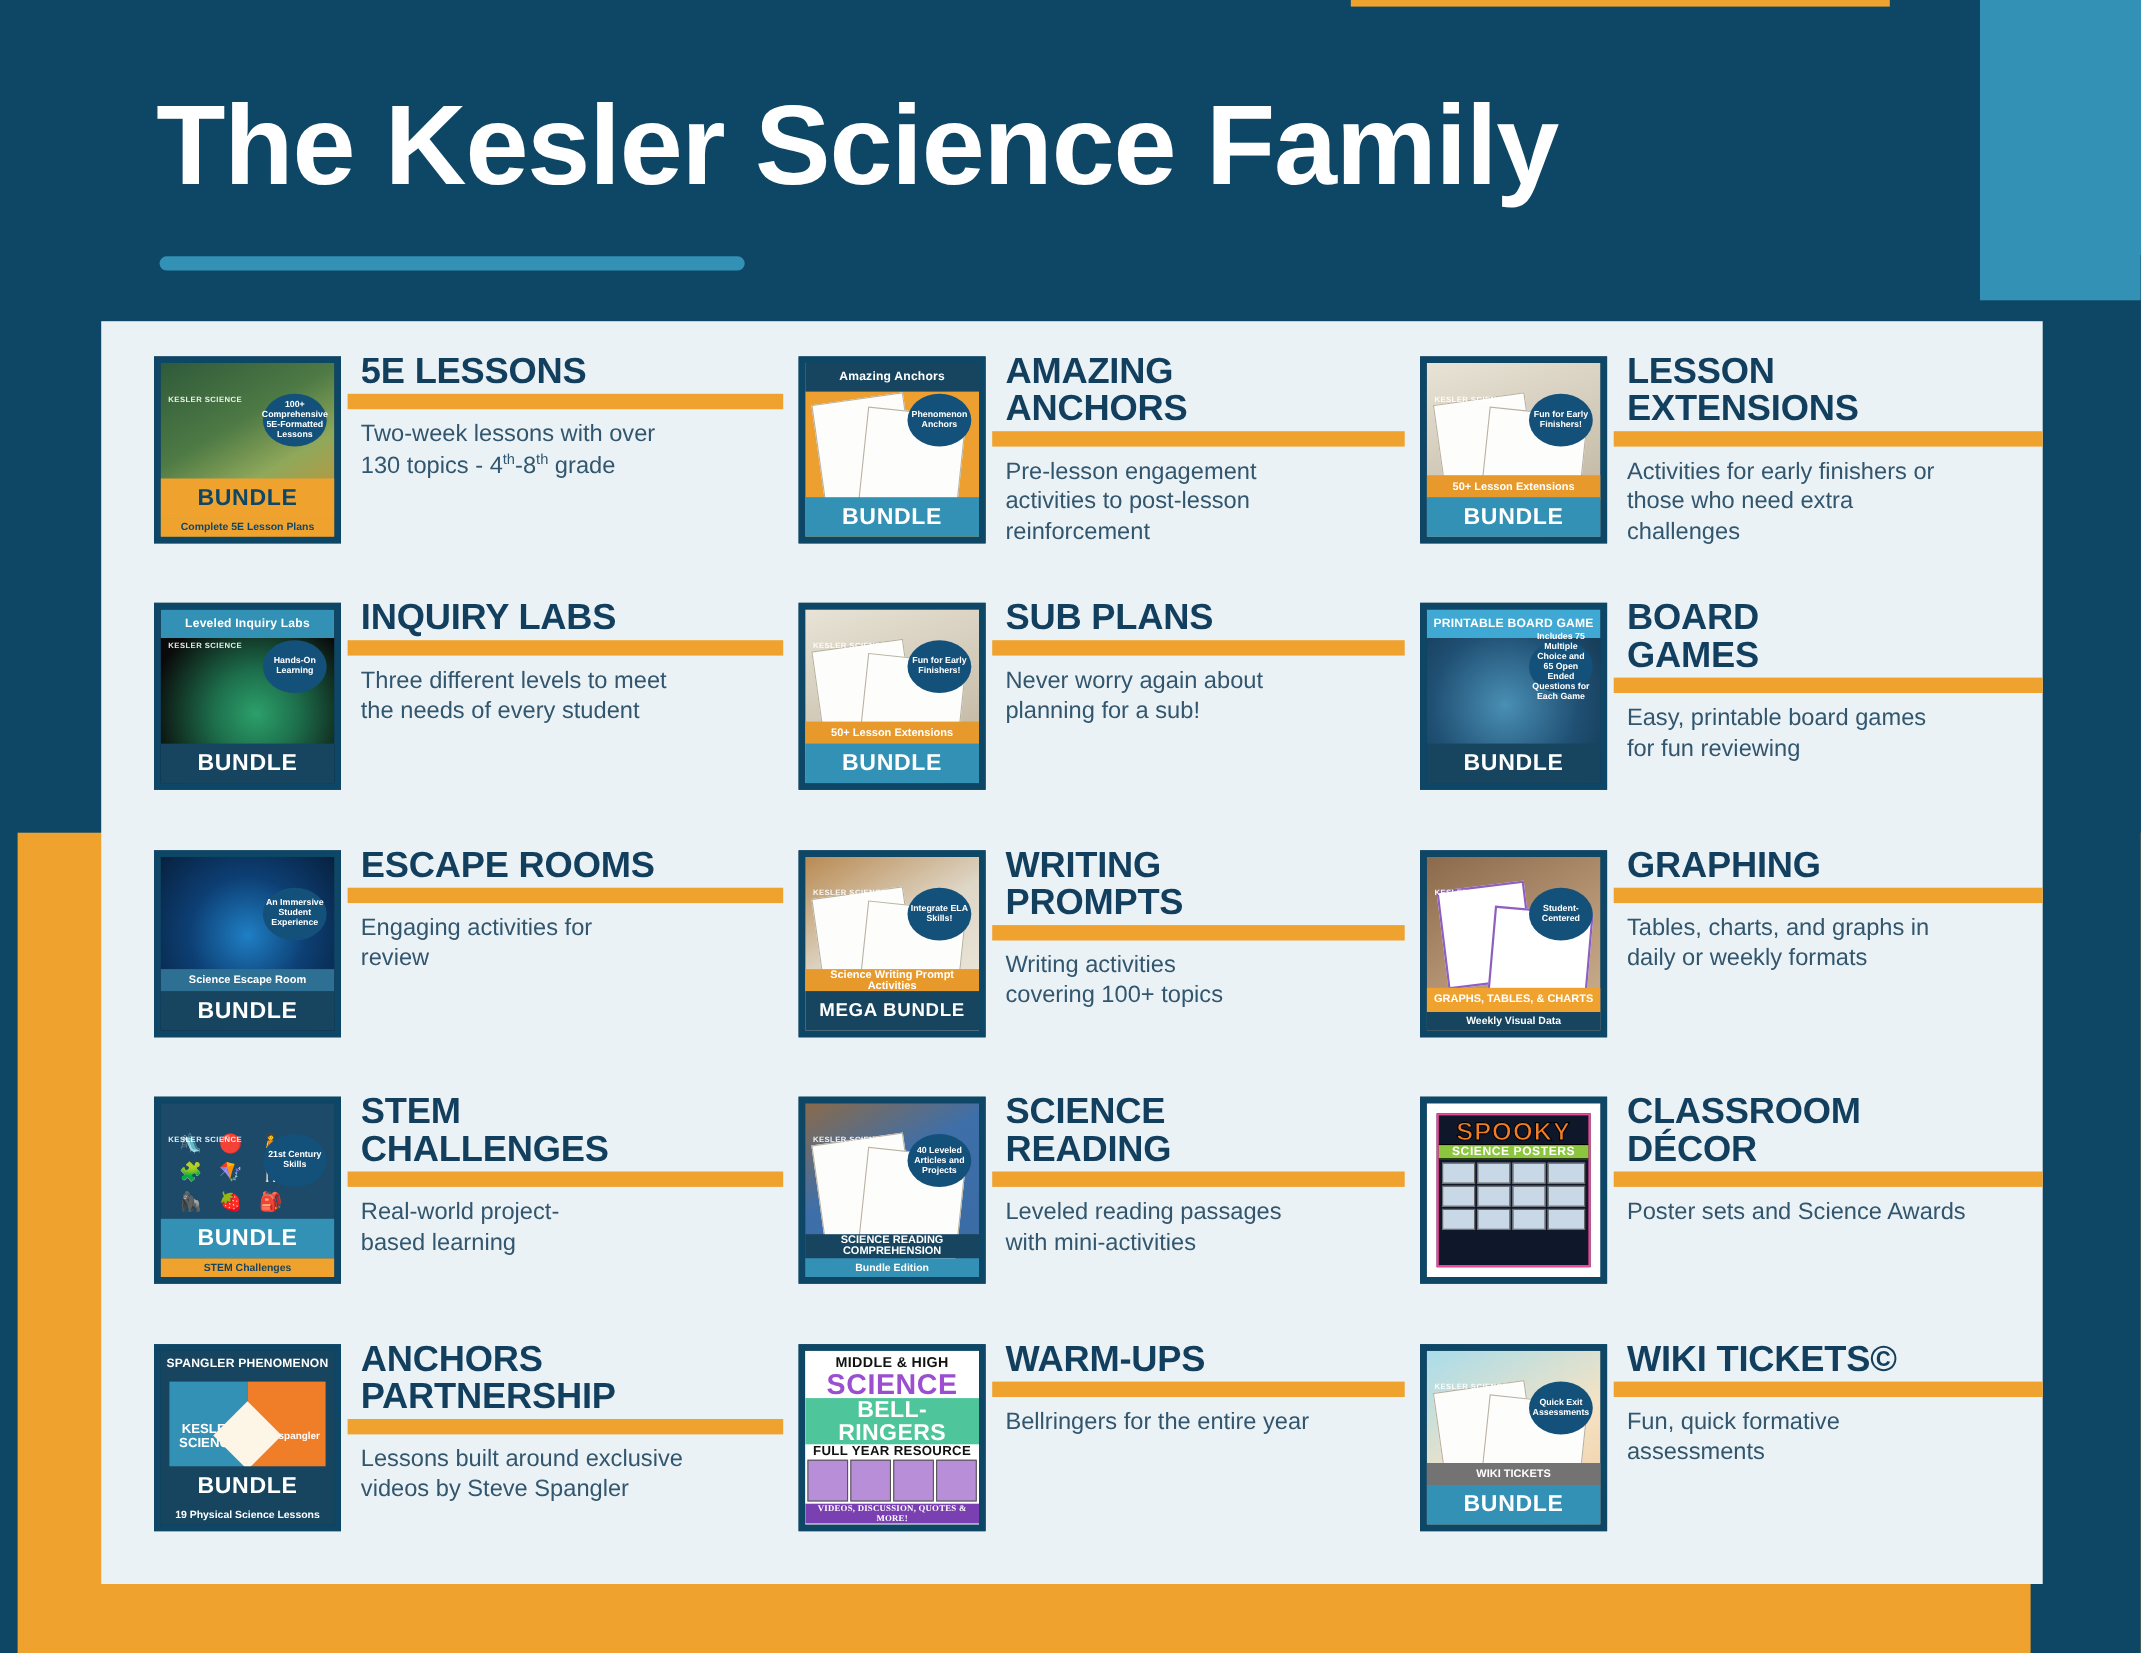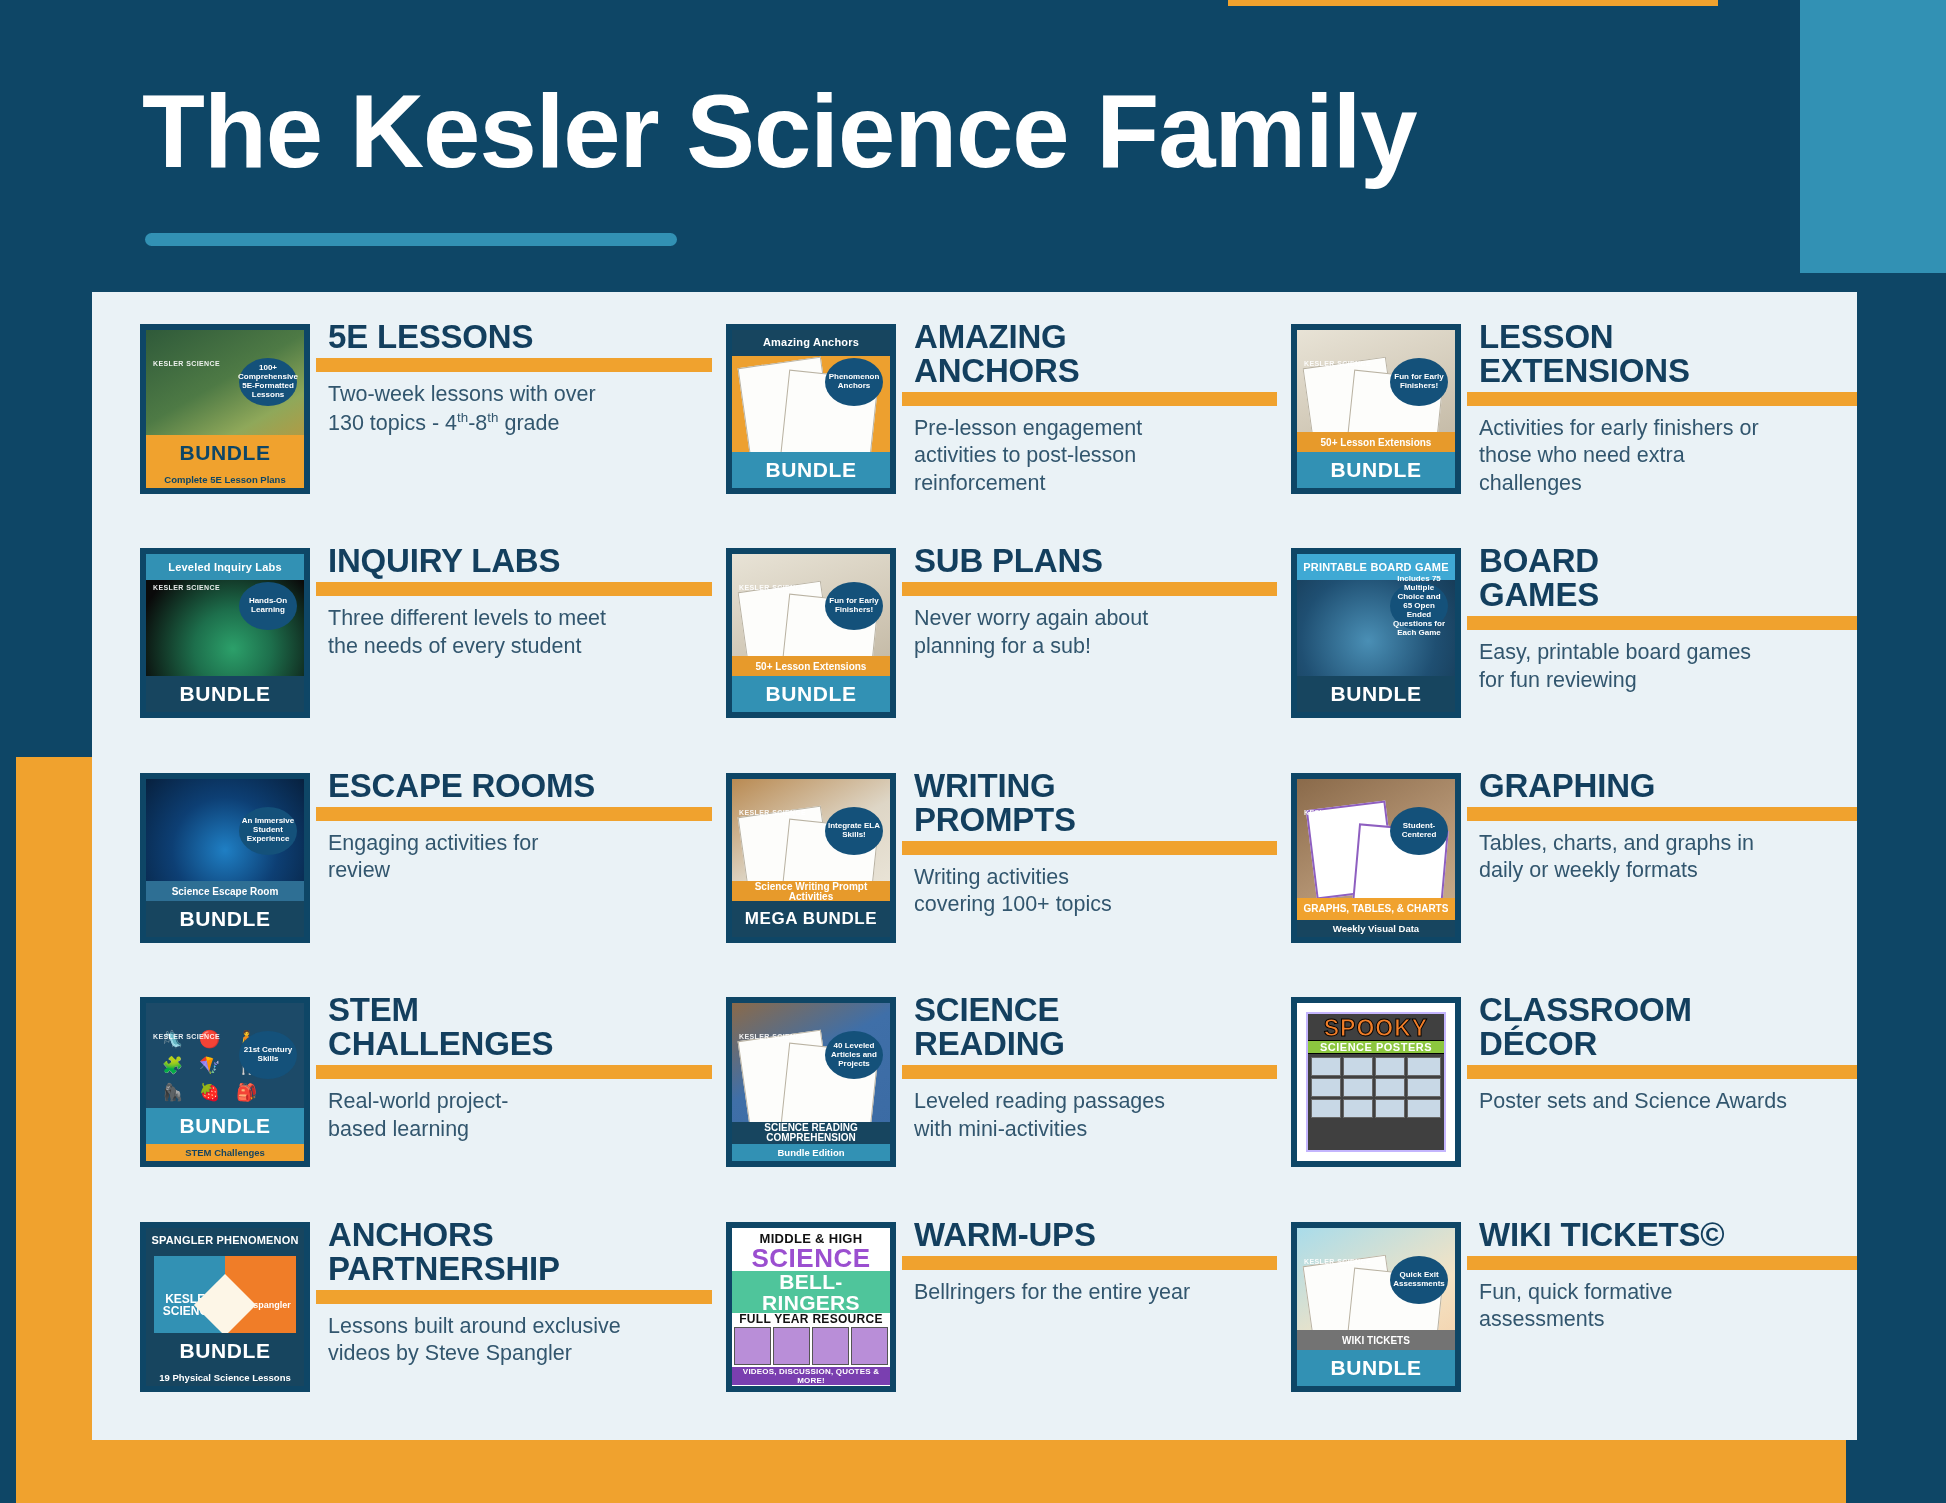--- a/index.html
+++ b/index.html
@@ -297,22 +297,22 @@
     font-size: 17px;
     line-height: 1;
     z-index: 3;
   }
   .stem-grid span { display:flex; align-items:center; justify-content:center; }
 
   
   .decor-inner {
     position: absolute;
     left: 9px; top: 9px; right: 9px; bottom: 9px;
-    background: #404040;
-    border: 2px solid #c4b5fd;
+    background: #0f172a;
+    border: 2px solid #ec4899;
     z-index: 2;
   }
   .decor-spooky {
     text-align: center;
     color: #f07d28;
     font-weight: bold;
     font-size: 23px;
     letter-spacing: 1px;
     line-height: 1;
     margin-top: 3px;
@@ -342,21 +342,21 @@
   }
 
   
   .br-line { text-align:center; font-weight:bold; line-height:1; }
   .br1 { font-size: 13px; color:#111; letter-spacing:.3px; margin-top:4px;}
   .br2 { font-size: 26px; color:#9b4fd0; letter-spacing:.5px;}
   .br3 { font-size: 21px; color:#ffffff; background:#4fc59b; letter-spacing:.3px;}
   .br4 { font-size: 12px; color:#111; letter-spacing:.3px;}
   .br-tiles { display:grid; grid-template-columns:repeat(4,1fr); gap:2px; padding:2px; }
   .br-tiles i { display:block; height:36px; background:#b98ed8; border:1px solid #555; }
-  .br-foot { font-size:8px; font-weight:bold; text-align:center; color:#fff; background:#7a3fb0; letter-spacing:.2px;}
+  .br-foot { font-size:8px; font-weight:bold; text-align:center; color:#fff; background:#7a3fb0; letter-spacing:.2px;font-family:Liberation Serif, serif;}
 
   
   .sp-split { position:absolute; left:8px; right:8px; top:28px; height:98px; display:flex; z-index:3;}
   .sp-left  { flex:1; background:#3291b4; display:flex; align-items:center; justify-content:center; color:#fff; font-size:12px; font-weight:bold; line-height:1; text-align:center;}
   .sp-right { flex:1; background:#f07d28; display:flex; align-items:center; justify-content:center; color:#fff; font-size:9px; font-weight:bold; text-align:center;}
   .sp-diamond { position:absolute; left:50%; top:50%; width:44px; height:44px; background:#fdf6e7; transform:translate(-50%,-50%) rotate(45deg); z-index:4;}
 
   
   .paper-mini { position:absolute; background:#fff; border:2px solid #8e5fc0; }
   .paper-a { left:14px; top:26px; width:76px; height:86px; transform:rotate(-7deg); }

